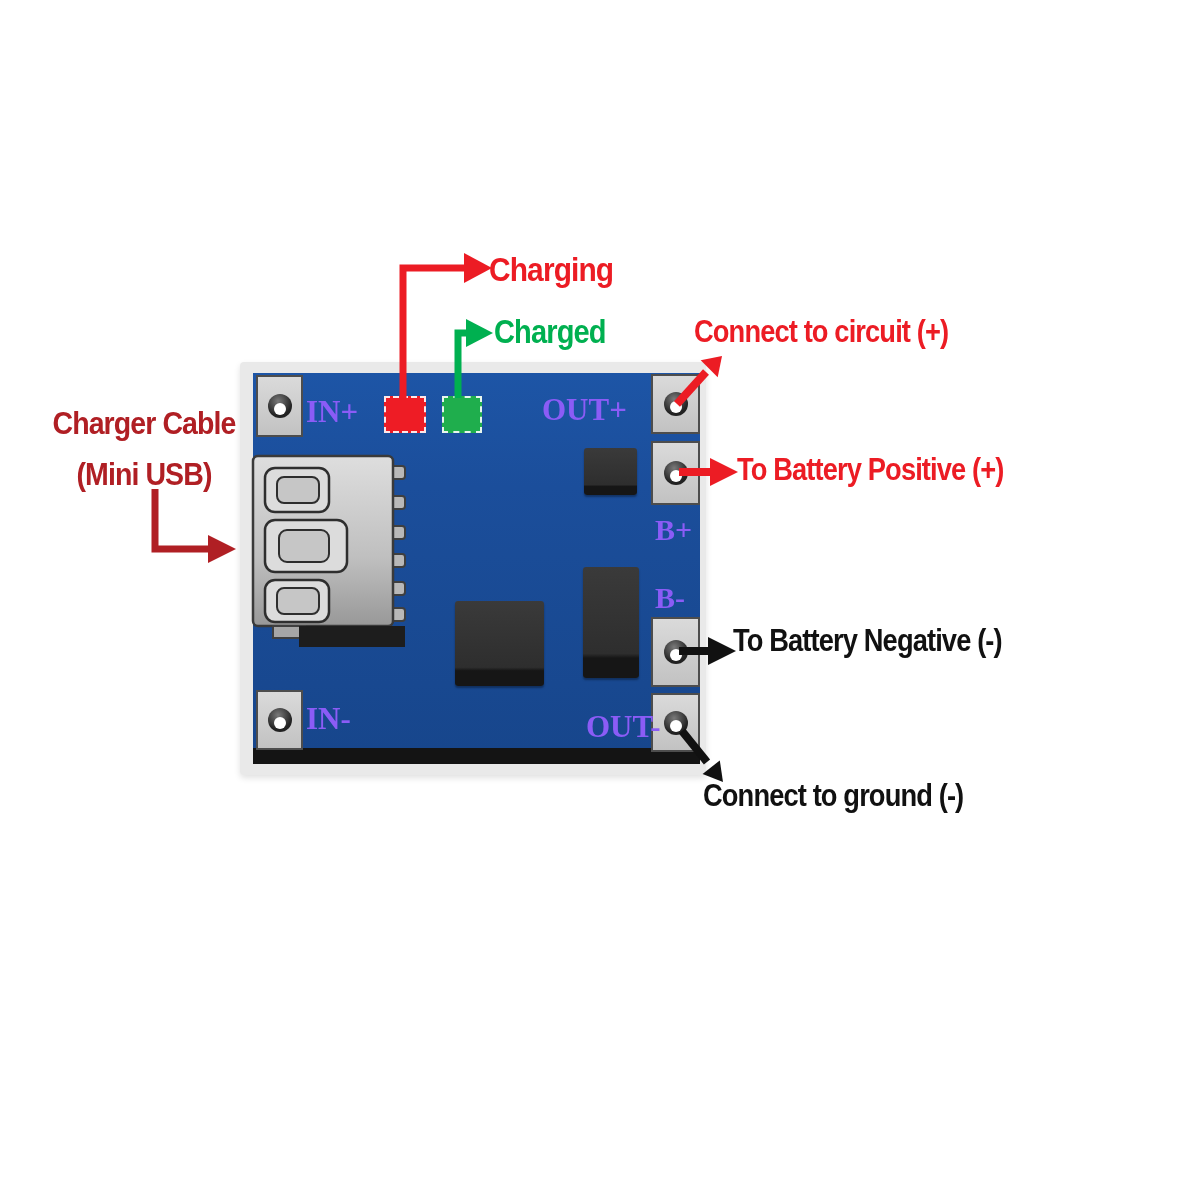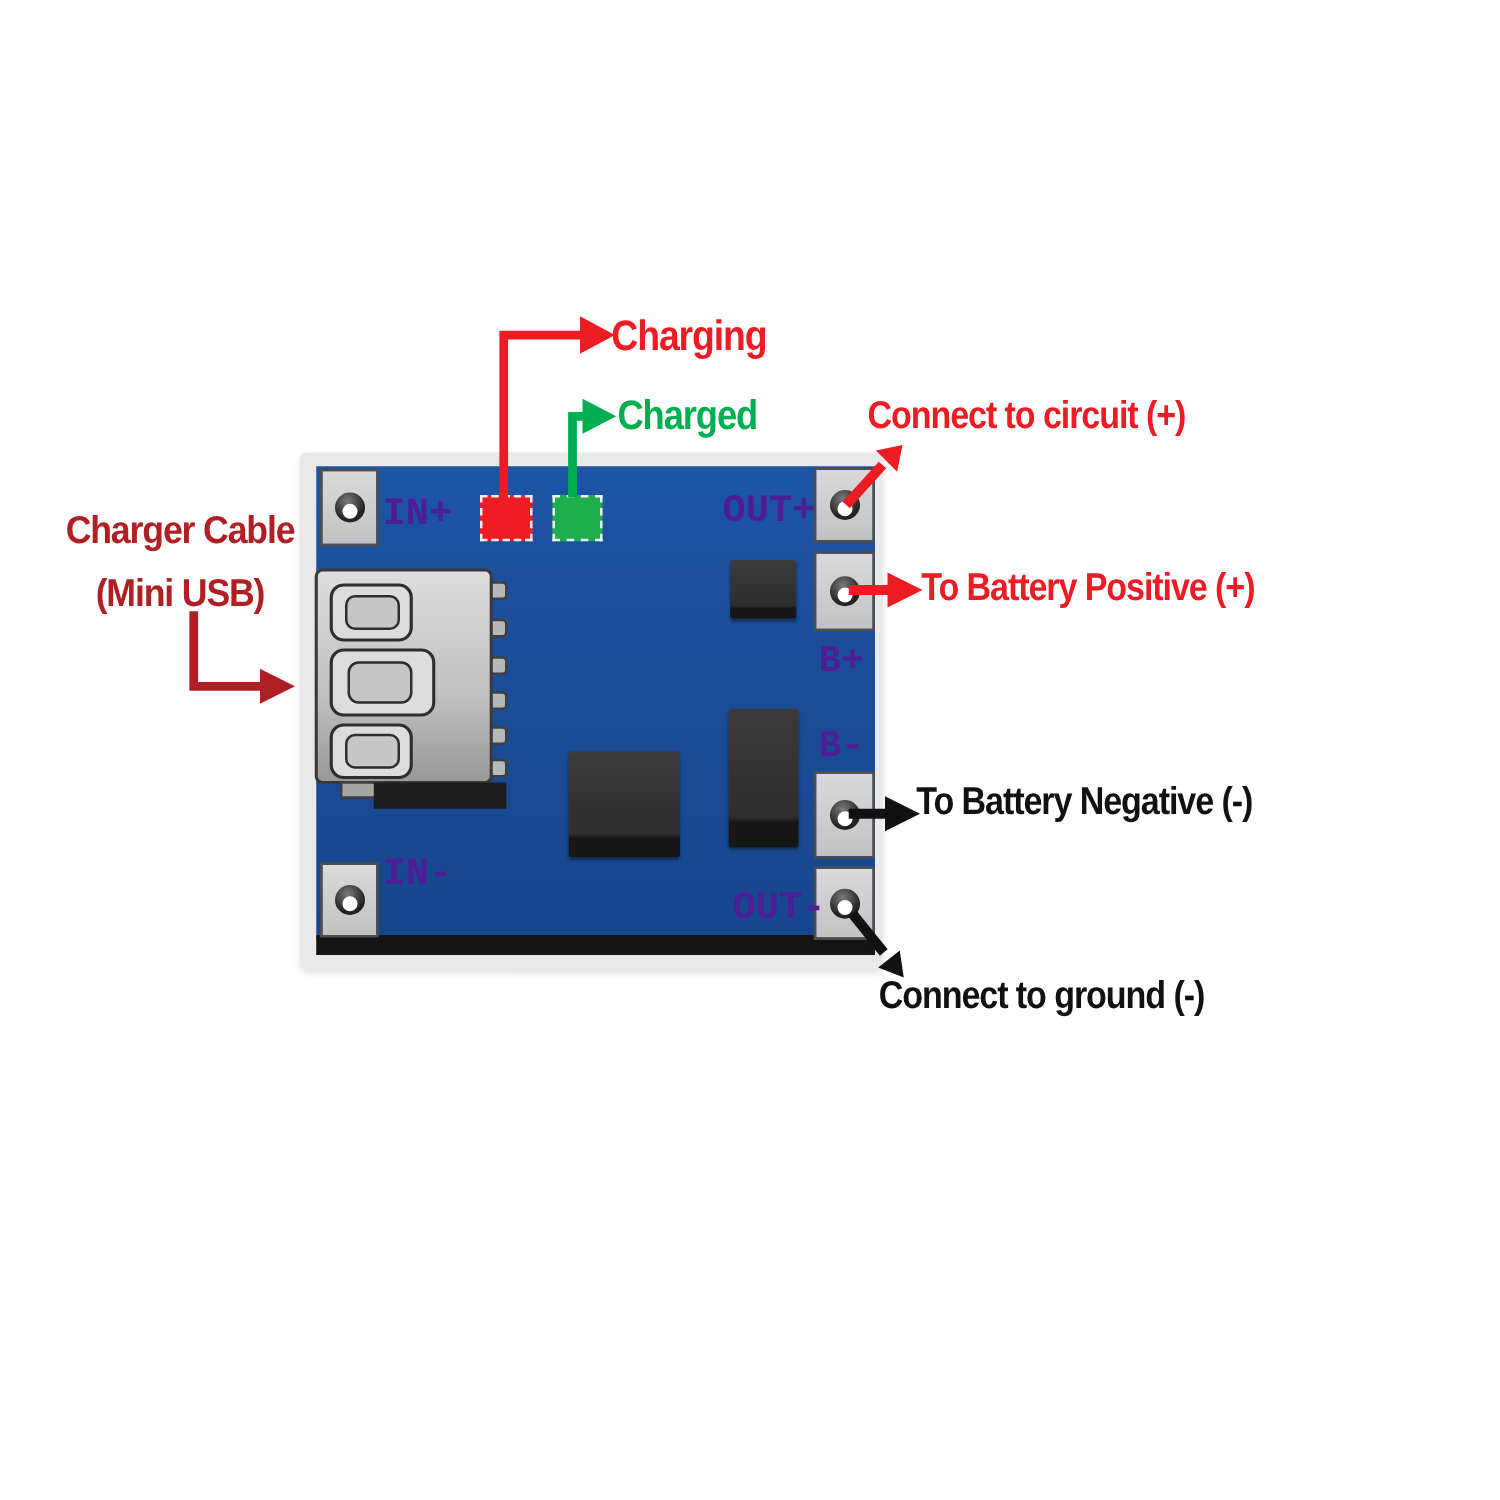--- a/index.html
+++ b/index.html
@@ -13,21 +13,21 @@
   .pcb{position:absolute;left:253px;top:373px;width:447px;height:379px;
     background:linear-gradient(#1d55a6,#1b4e9b 30%,#17468c);}
   .pcb-edge{position:absolute;left:253px;top:748px;width:447px;height:16px;background:#141414;}
   
   .pad{position:absolute;background:linear-gradient(#dadada,#c2c2c2);
     border:2px solid #4d4d4d;box-sizing:border-box;}
   .hole{position:absolute;left:50%;top:50%;width:24px;height:24px;margin:-12px 0 0 -12px;
     border-radius:50%;background:radial-gradient(circle at 42% 30%,#7a7a7a,#222 65%);}
   .hole-in{position:absolute;left:6px;top:9px;width:12px;height:12px;border-radius:50%;background:#ffffff;}
   
-  .silk{position:absolute;color:#4c1d95;font-family:Liberation Mono, monospace;
+  .silk{position:absolute;color:#8b5cf6;font-family:Liberation Serif, serif;
     font-weight:700;font-size:31px;line-height:1;letter-spacing:0px;}
   
   .led{position:absolute;box-sizing:border-box;border:2px dashed rgba(255,255,255,0.9);}
   .led-red{left:384px;top:396px;width:42px;height:37px;background:#ee1c25;}
   .led-green{left:442px;top:396px;width:40px;height:37px;background:#1fae4d;}
   
   .chip{position:absolute;border-radius:3px;
     background:linear-gradient(#3a3a3a 0,#2e2e2e 78%,#161616 82%);
     box-shadow:0 2px 2px rgba(0,0,0,0.35);}
   
@@ -77,24 +77,24 @@
         <div class="hole-in"></div>
       </div>
   </div>
   <div class="pad" style="left:651px;top:693px;width:49px;height:59px">
     <div class="hole">
         <div class="hole-in"></div>
       </div>
   </div>
 
   <div class="silk" style="left:306px;top:396px">IN+</div>
-  <div class="silk" style="left:578px;top:394px">OUT+</div>
+  <div class="silk" style="left:542px;top:394px">OUT+</div>
   <div class="silk" style="left:655px;top:515px;font-size:30px">B+</div>
   <div class="silk" style="left:655px;top:583px;font-size:30px">B-</div>
-  <div class="silk" style="left:306px;top:684px">IN-</div>
+  <div class="silk" style="left:306px;top:703px">IN-</div>
   <div class="silk" style="left:586px;top:711px">OUT-</div>
 
   <div class="led led-red"></div>
   <div class="led led-green"></div>
 
   <div class="chip" style="left:584px;top:448px;width:53px;height:47px"></div>
   <div class="chip" style="left:583px;top:567px;width:56px;height:111px"></div>
   <div class="chip" style="left:455px;top:601px;width:89px;height:85px"></div>
 
   <svg class="overlay" style="left:243px;top:450px" width="170" height="205" viewBox="0 0 170 205">

